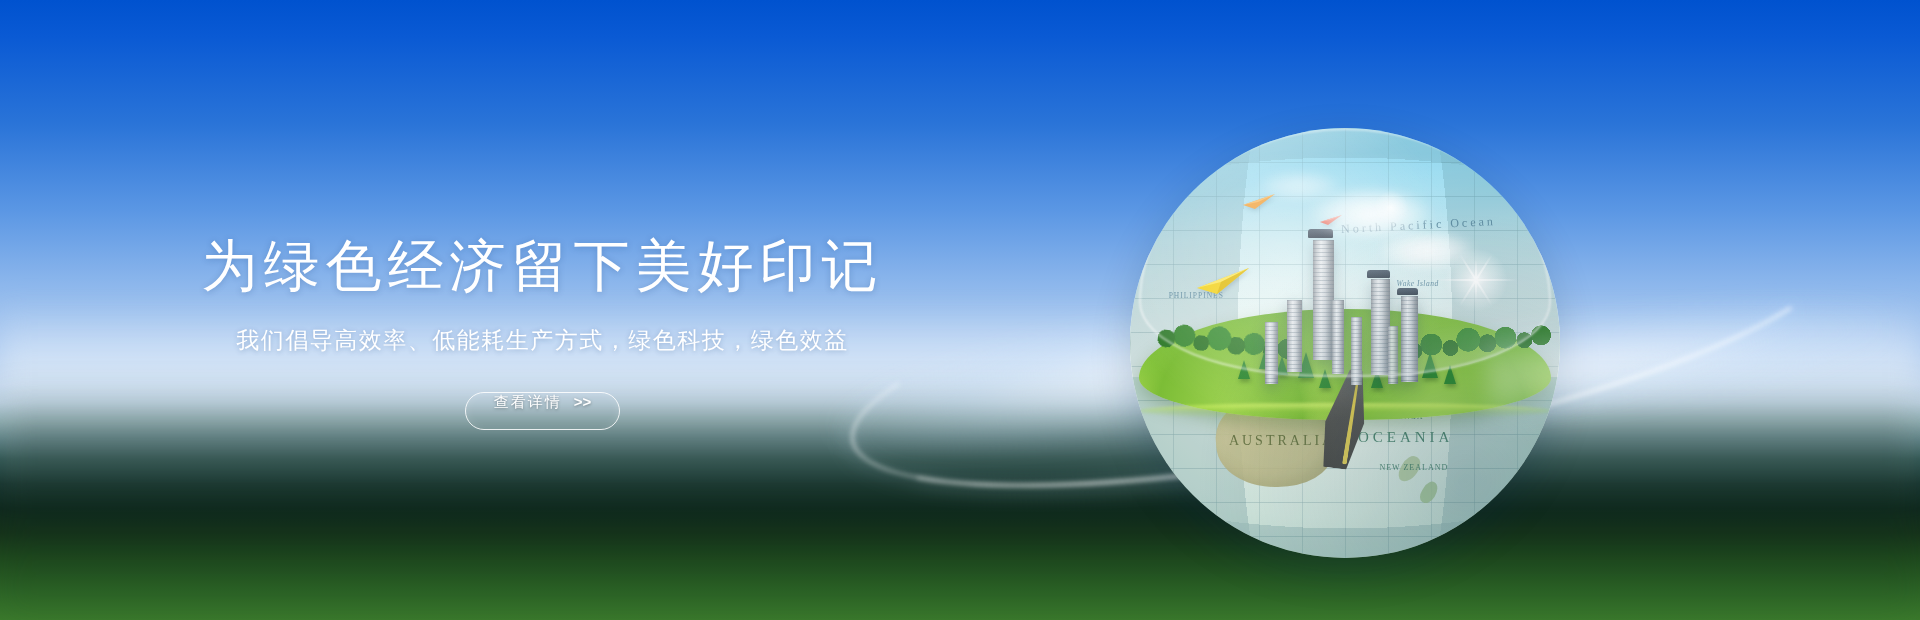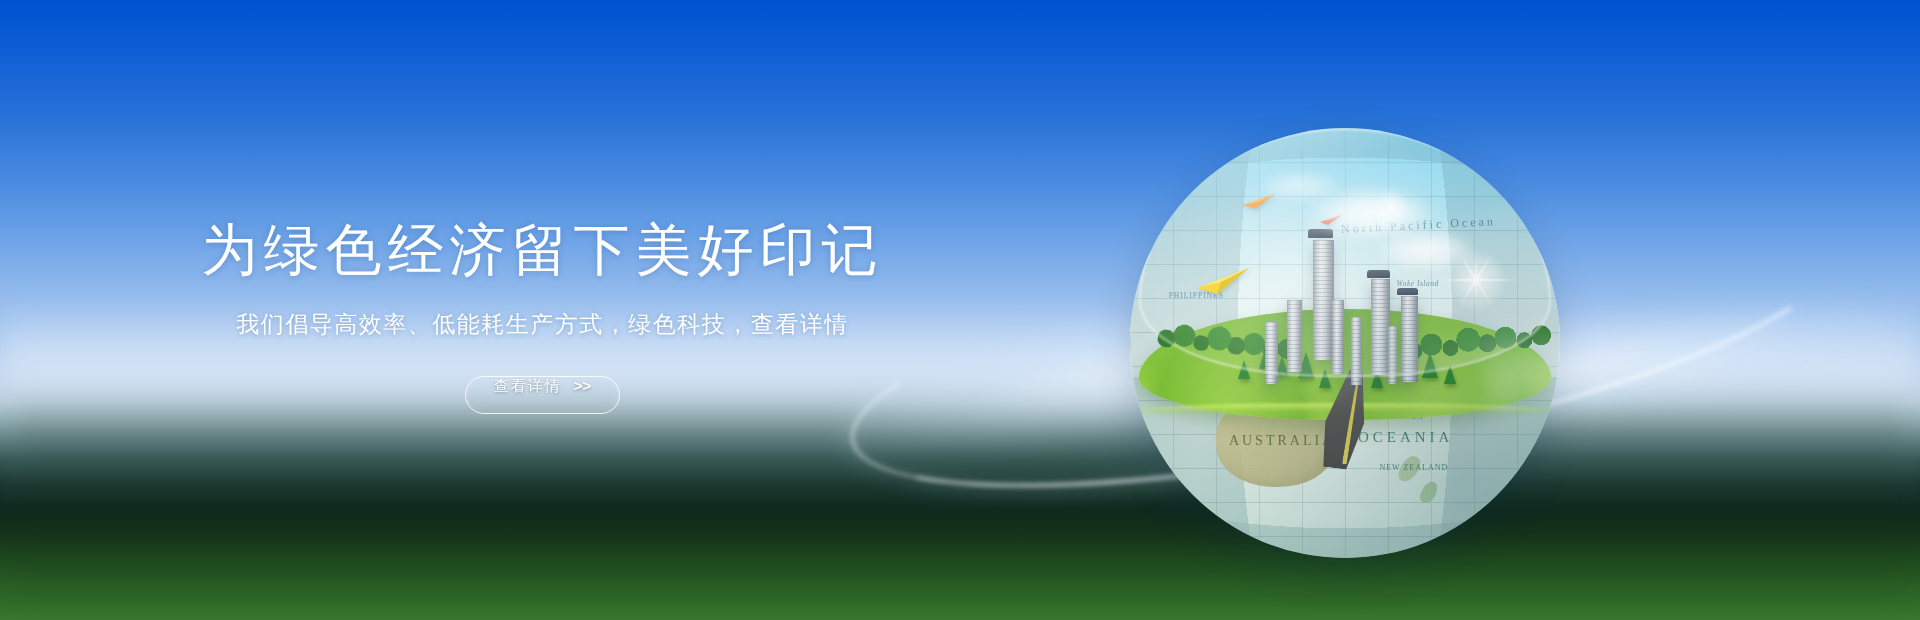--- a/index.html
+++ b/index.html
@@ -54,21 +54,21 @@
       rgba(12,38,28,0) 0%,
       rgba(12,38,28,.35) 20%,
       rgba(14,42,26,.30) 55%,
       rgba(46,110,42,.18) 100%);
     filter:blur(18px);
   }
 
   
   .copy {
     position:absolute;
-    left:0; top:215px;
+    left:0; top:231px;
     width:1085px;
     text-align:center;
     z-index:30;
   }
   .headline {
     font-size:56px;
     font-weight:300;
     color:#ffffff;
     letter-spacing:6px;
     line-height:1.25;
@@ -527,21 +527,21 @@
 
       <div class="globe-shade"></div>
     </div>
 
     <div class="ring-glow-r"></div>
   </div>
 
   <div class="copy">
     <div class="headline">为绿色经济留下美好印记</div>
 
-    <div class="subline">我们倡导高效率、低能耗生产方式，绿色科技，查看详情</div>
+    <div class="subline">我们倡导高效率、低能耗生产方式，绿色科技，绿色效益</div>
 
     <div class="cta-wrap">
       <button class="cta">
         <span>查看详情</span>
         <span class="cta-arrow">&gt;&gt;</span>
       </button>
     </div>
   </div>
 
 </div>

